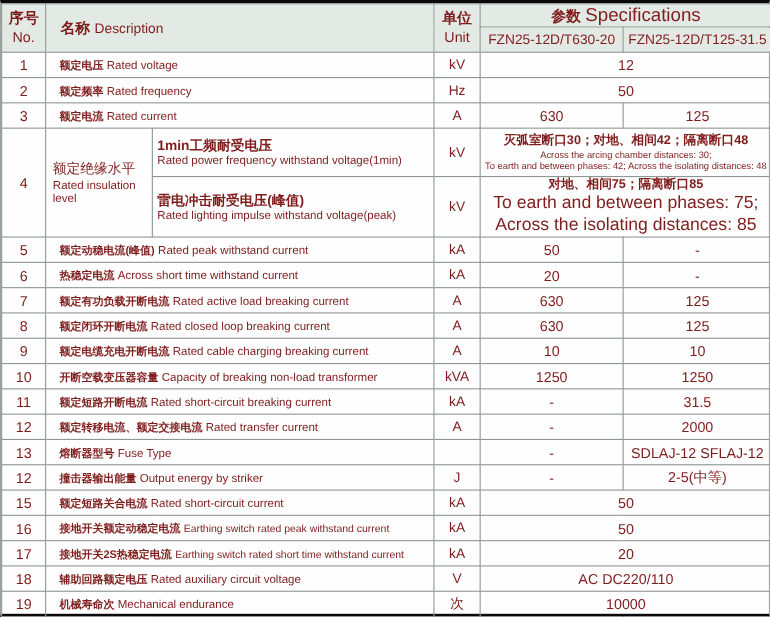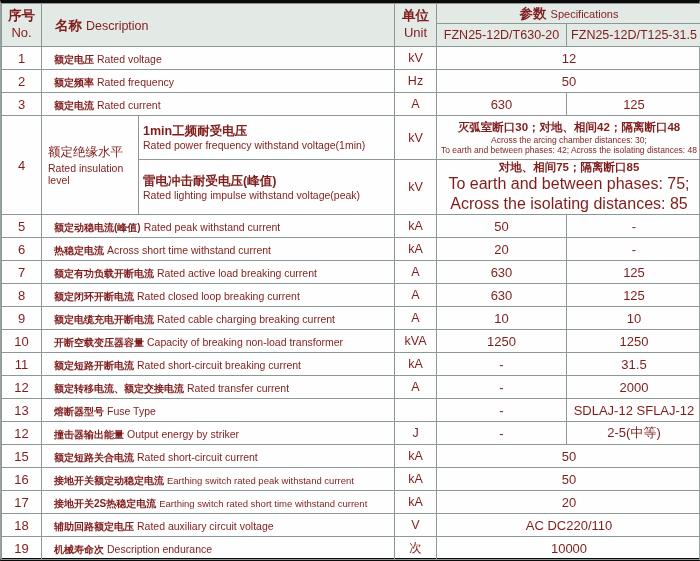--- a/index.html
+++ b/index.html
@@ -18,21 +18,21 @@
     border-collapse: collapse; table-layout: fixed;
   }
   td, th { border: 1px solid #8d9793; padding: 0 2px; overflow: hidden; }
   thead th { background: #e3e9e5; font-weight: normal; }
   th.hno, th.hunit { font-size: 13px; line-height: 1.25; text-align: center; }
   th .hzh { font-weight: bold; font-size: 13.5px; }
   th.hdesc { text-align: left; padding-left: 13px; }
   th.hdesc .hzh { font-size: 13.5px; }
   th.hdesc .hen { font-size: 12.5px; margin-left: 4px; }
   th.hspecs { text-align: center; font-size: 13px; }
-  th.hspecs .hen { font-size: 11px; margin-left: 4px; }
+  th.hspecs .hen { font-size: 17px; margin-left: 4px; }
   th.hmodel { text-align: center; font-size: 12.5px; font-weight: normal; }
 
   td.no   { text-align: center; font-size: 13px; }
   td.name { text-align: left; padding-left: 12px; white-space: nowrap; }
   .zh  { font-weight: bold; font-size: 10px; }
   .en  { font-size: 10.5px; margin-left: 3px; }
   .en-sm { font-size: 9.5px; }
   td.unit { text-align: center; font-size: 12.5px; }
   td.val  { text-align: center; font-size: 13px; }
 
@@ -216,19 +216,19 @@
       <td class="val" colspan="2">20</td>
     </tr>
     <tr class="body-row">
       <td class="no">18</td>
       <td class="name" colspan="2"><span class="zh">辅助回路额定电压</span><span class="en">Rated auxiliary circuit voltage</span></td>
       <td class="unit">V</td>
       <td class="val" colspan="2">AC DC220/110</td>
     </tr>
     <tr class="body-row">
       <td class="no">19</td>
-      <td class="name" colspan="2"><span class="zh">机械寿命次</span><span class="en">Description endurance</span></td>
+      <td class="name" colspan="2"><span class="zh">机械寿命次</span><span class="en">Mechanical endurance</span></td>
       <td class="unit">次</td>
       <td class="val" colspan="2">10000</td>
     </tr>
   </tbody>
 </table>
 </div>
 
 </body></html>

